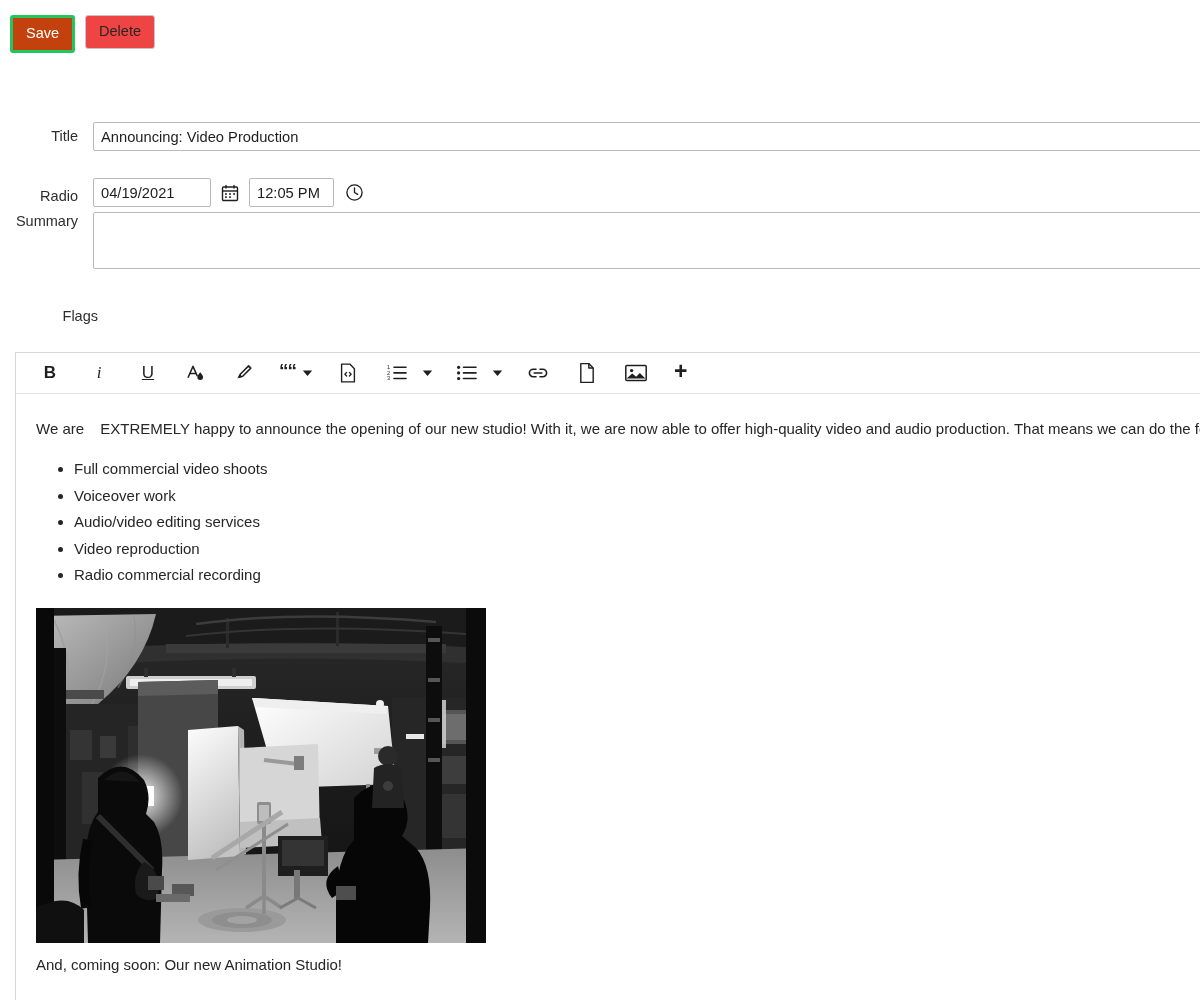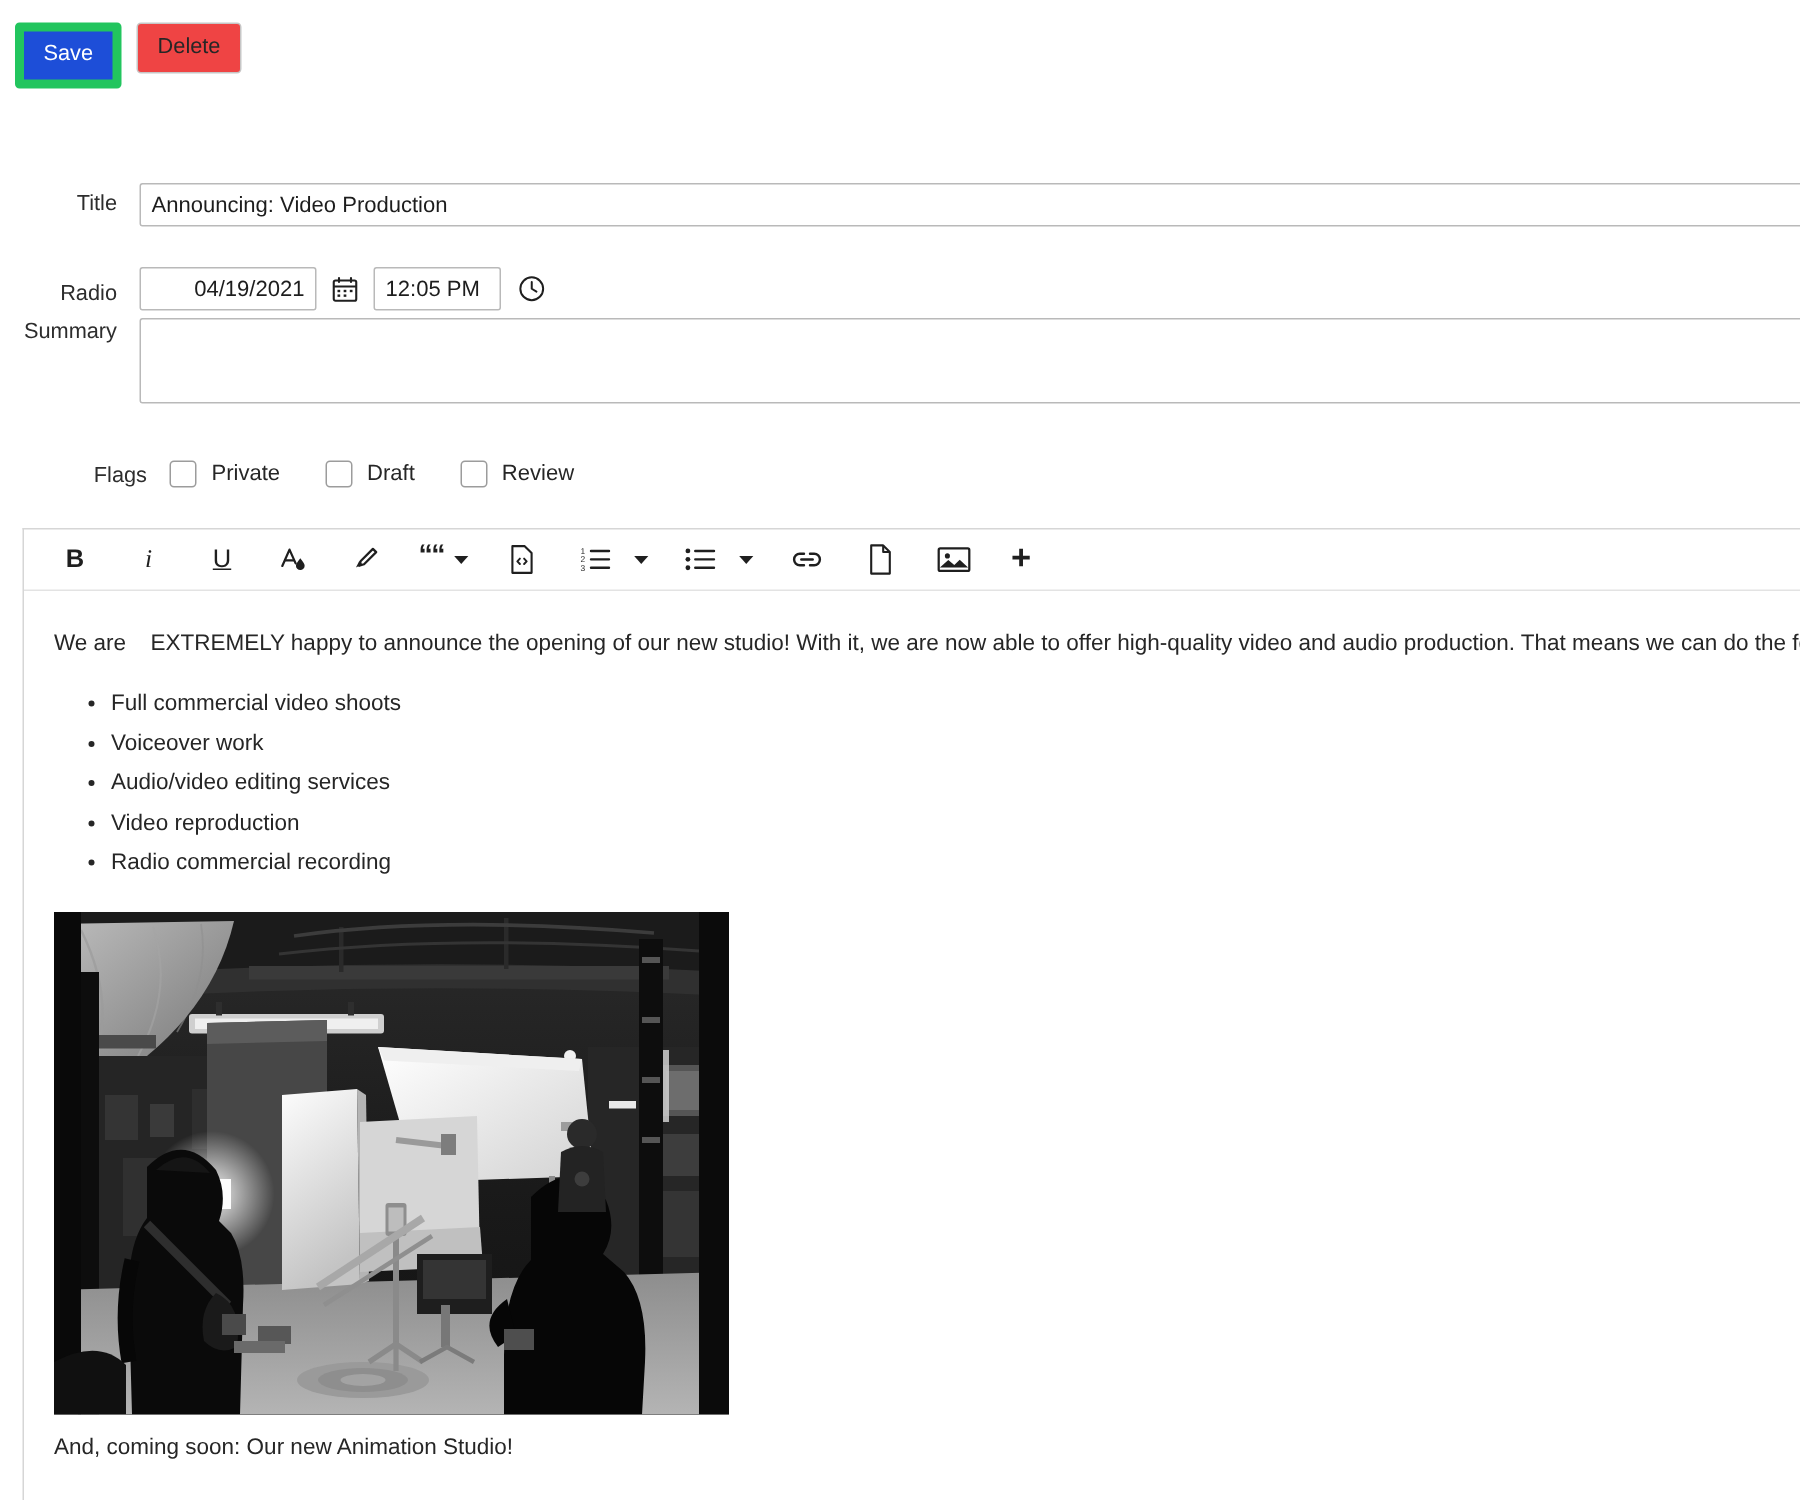--- a/index.html
+++ b/index.html
@@ -16,21 +16,21 @@
 
   
   .action-bar { position: absolute; left: 10px; top: 15px; display: flex; gap: 10px; align-items: flex-start; }
   .btn {
     font-family: "Liberation Sans", sans-serif;
     font-size: 14.5px; line-height: 1;
     padding: 8px 13px 9px 13px;
     border-radius: 3px; cursor: pointer;
     white-space: nowrap;
   }
-  .btn-primary { background: #1d4ed8; border: 6px solid #22c55e; color: #ffffff; }
+  .btn-primary { background: #c2410c; border: 3px solid #22c55e; color: #ffffff; }
   .btn-secondary { background: #ef4444; border: 1px solid #c6c6c6; color: #262626; }
 
   
   .tabs { position: absolute; left: 10px; top: 76px; display: flex; gap: 26px; align-items: flex-end; }
   .tab {
     font-size: 15px; color: #4a4a4a; padding-bottom: 6px; cursor: pointer;
     border-bottom: 3px solid transparent; line-height: 1.2;
   }
   .tab.active { color: #1b1b1b; border-bottom-color: #2b7cb8; }
 
@@ -43,21 +43,21 @@
   }
   .fld { margin-left: 15px; }
   .inp {
     font-family: "Liberation Sans", sans-serif;
     font-size: 14.7px; color: #1d1d1d;
     border: 1px solid #b9b9b9; border-radius: 2px;
     background: #fff; padding: 4px 7px; height: 29px; line-height: 19px;
     outline: none;
   }
   .inp-title { width: 1290px; }
-  .inp-date { width: 118px; text-align: right; }
+  .inp-date { width: 118px; }
   .inp-time { width: 85px; }
   .ta-summary {
     width: 1290px; height: 57px; resize: none;
     font-family: "Liberation Sans", sans-serif; font-size: 14.7px;
     border: 1px solid #b9b9b9; border-radius: 2px; background: #fff;
     padding: 5px 7px; outline: none;
   }
   .row-title { position: absolute; left: 0; top: 0; }
   .row-date { position: absolute; left: 0; top: 56px; display: flex; align-items: center; }
   .row-summary { position: absolute; left: 0; top: 90px; }
@@ -147,34 +147,20 @@
 
     <div class="row row-summary">
       <div class="lbl" style="padding-top:1px;">Summary</div>
       <div class="fld">
         <textarea class="ta-summary" style=""></textarea>
       </div>
     </div>
 
     <div class="row row-flags">
       <div class="lbl" style="padding-top:1px;margin-left:20px;">Flags</div>
-      <div class="flags-group">
-        <label class="chk-wrap">
-          <span class="chk"></span>
-          <span class="chk-lbl">Private</span>
-        </label>
-        <label class="chk-wrap">
-          <span class="chk"></span>
-          <span class="chk-lbl">Draft</span>
-        </label>
-        <label class="chk-wrap">
-          <span class="chk"></span>
-          <span class="chk-lbl">Review</span>
-        </label>
-      </div>
     </div>
 
   </div>
 
   <div class="editor">
 
     <div class="toolbar">
       <span class="tb tb-b">B</span>
       <span class="sp"></span>
       <span class="tb tb-i">i</span>

